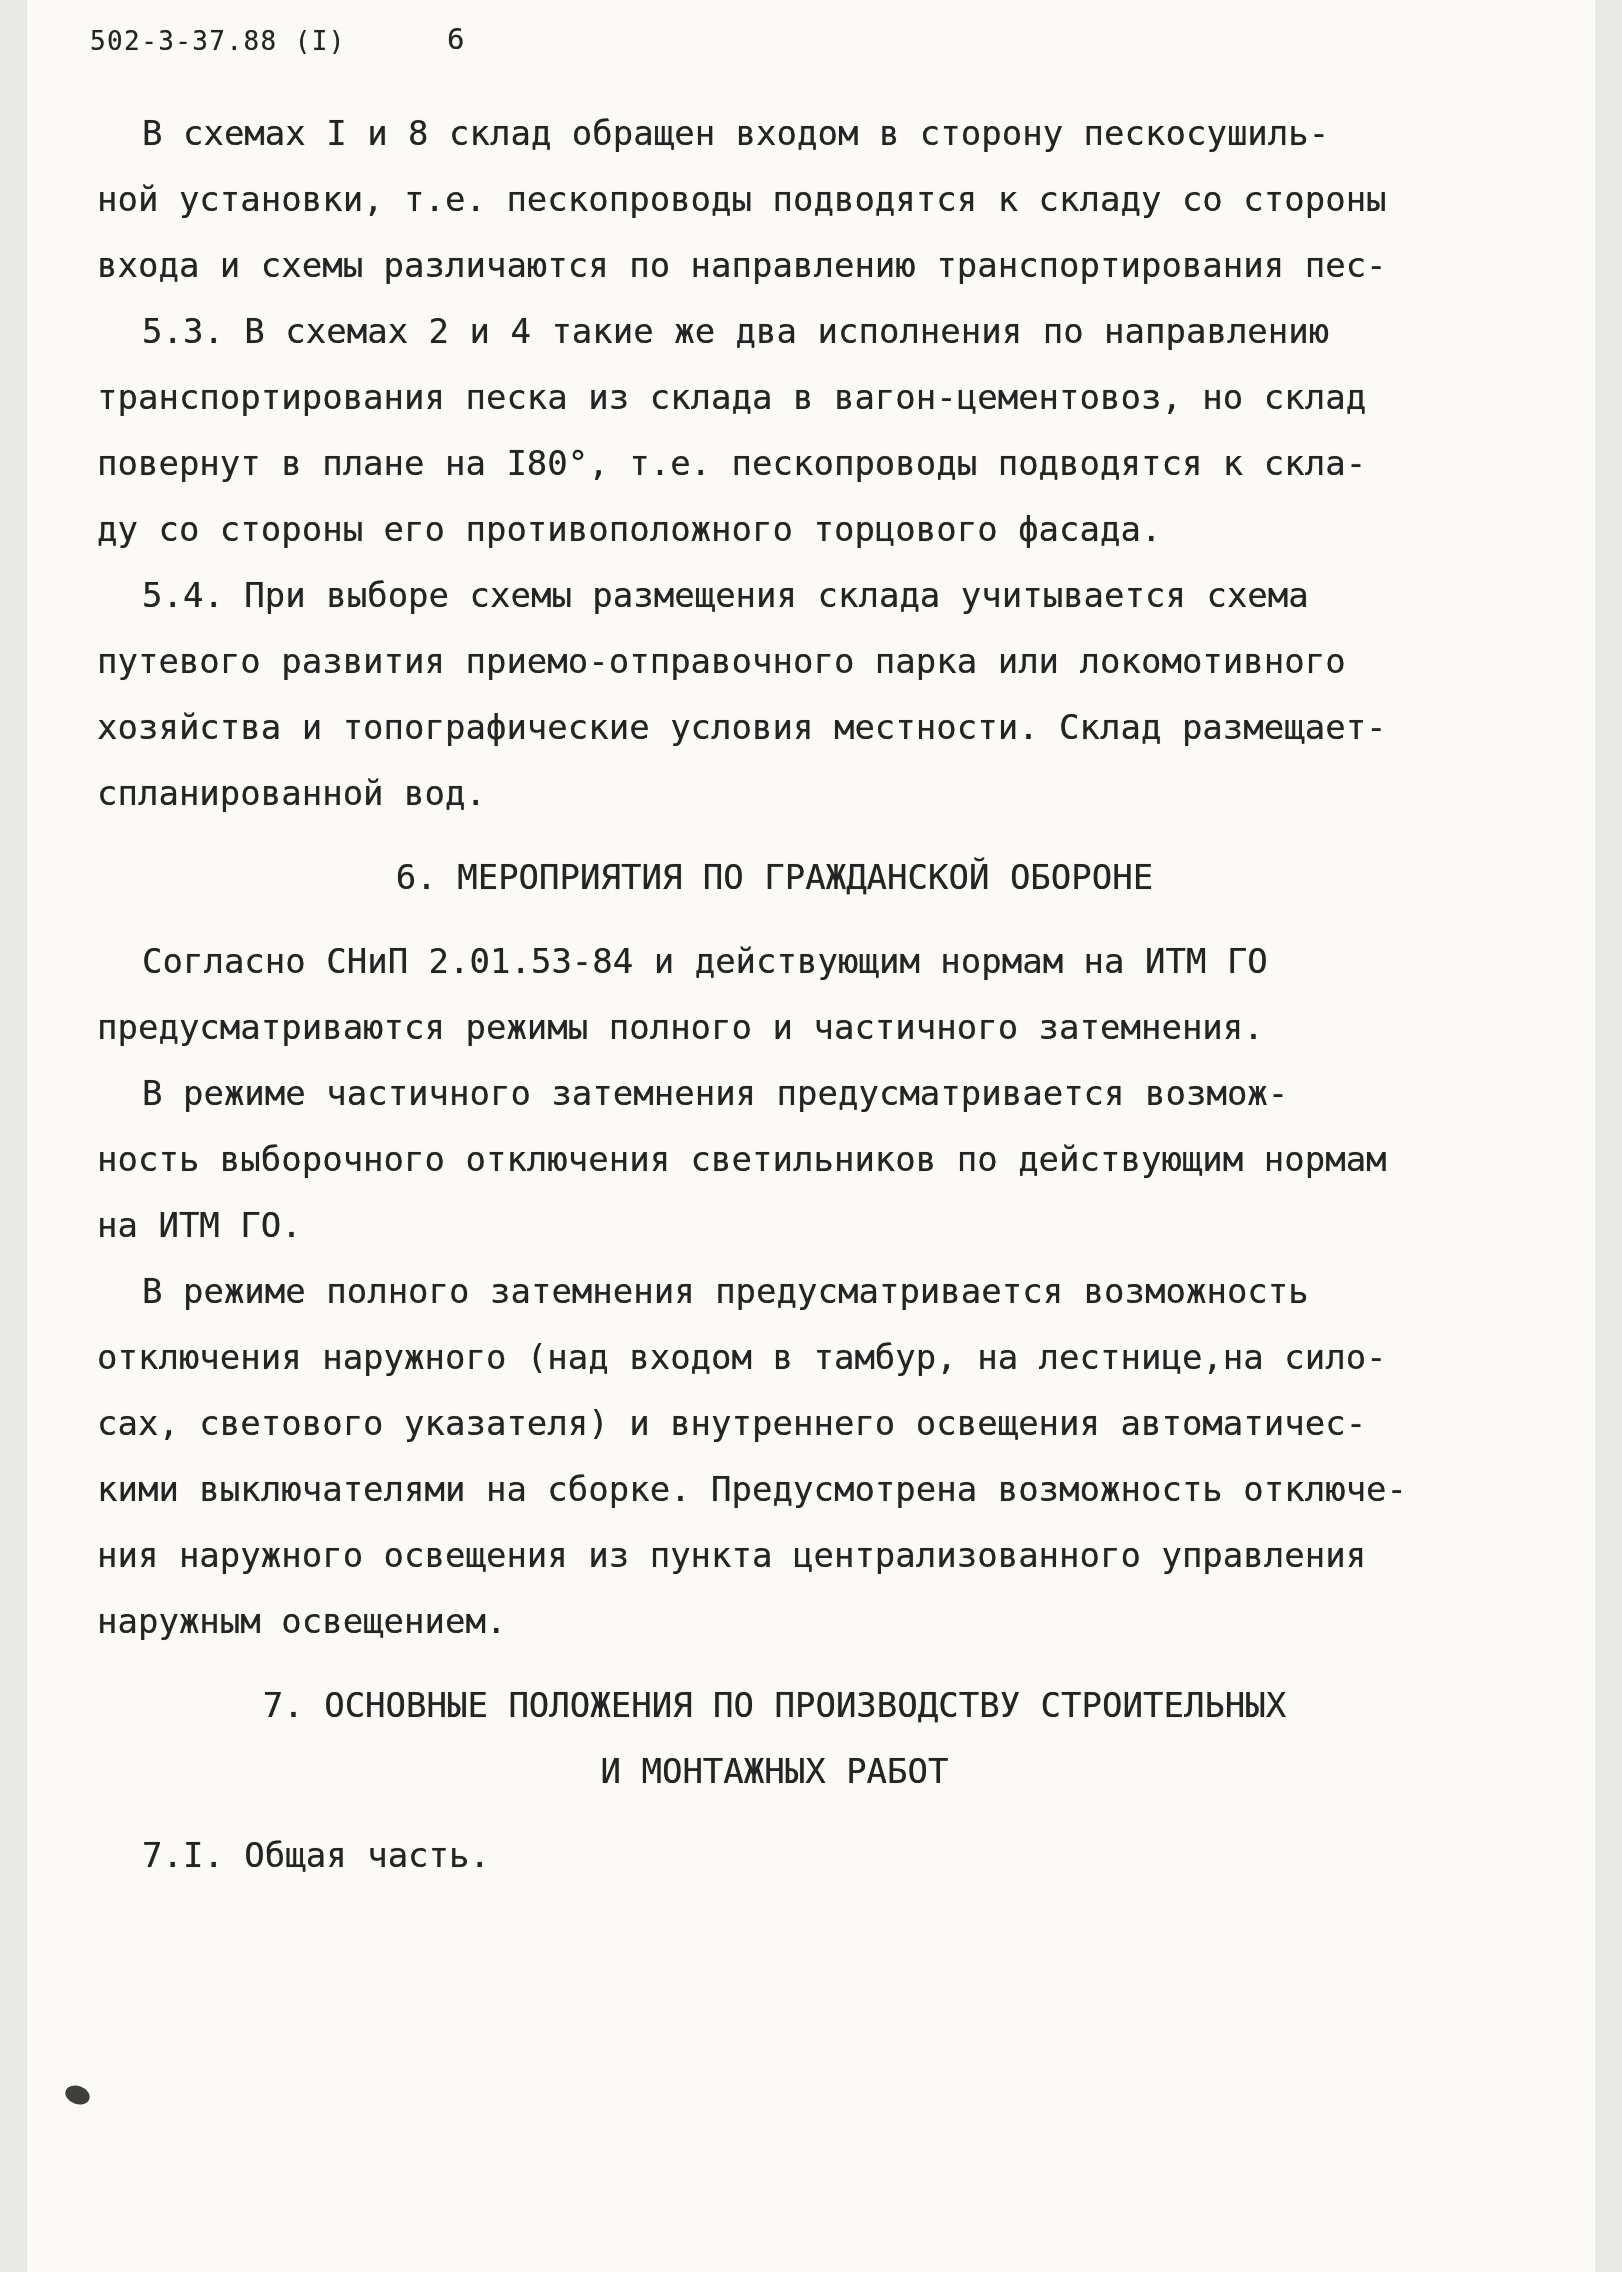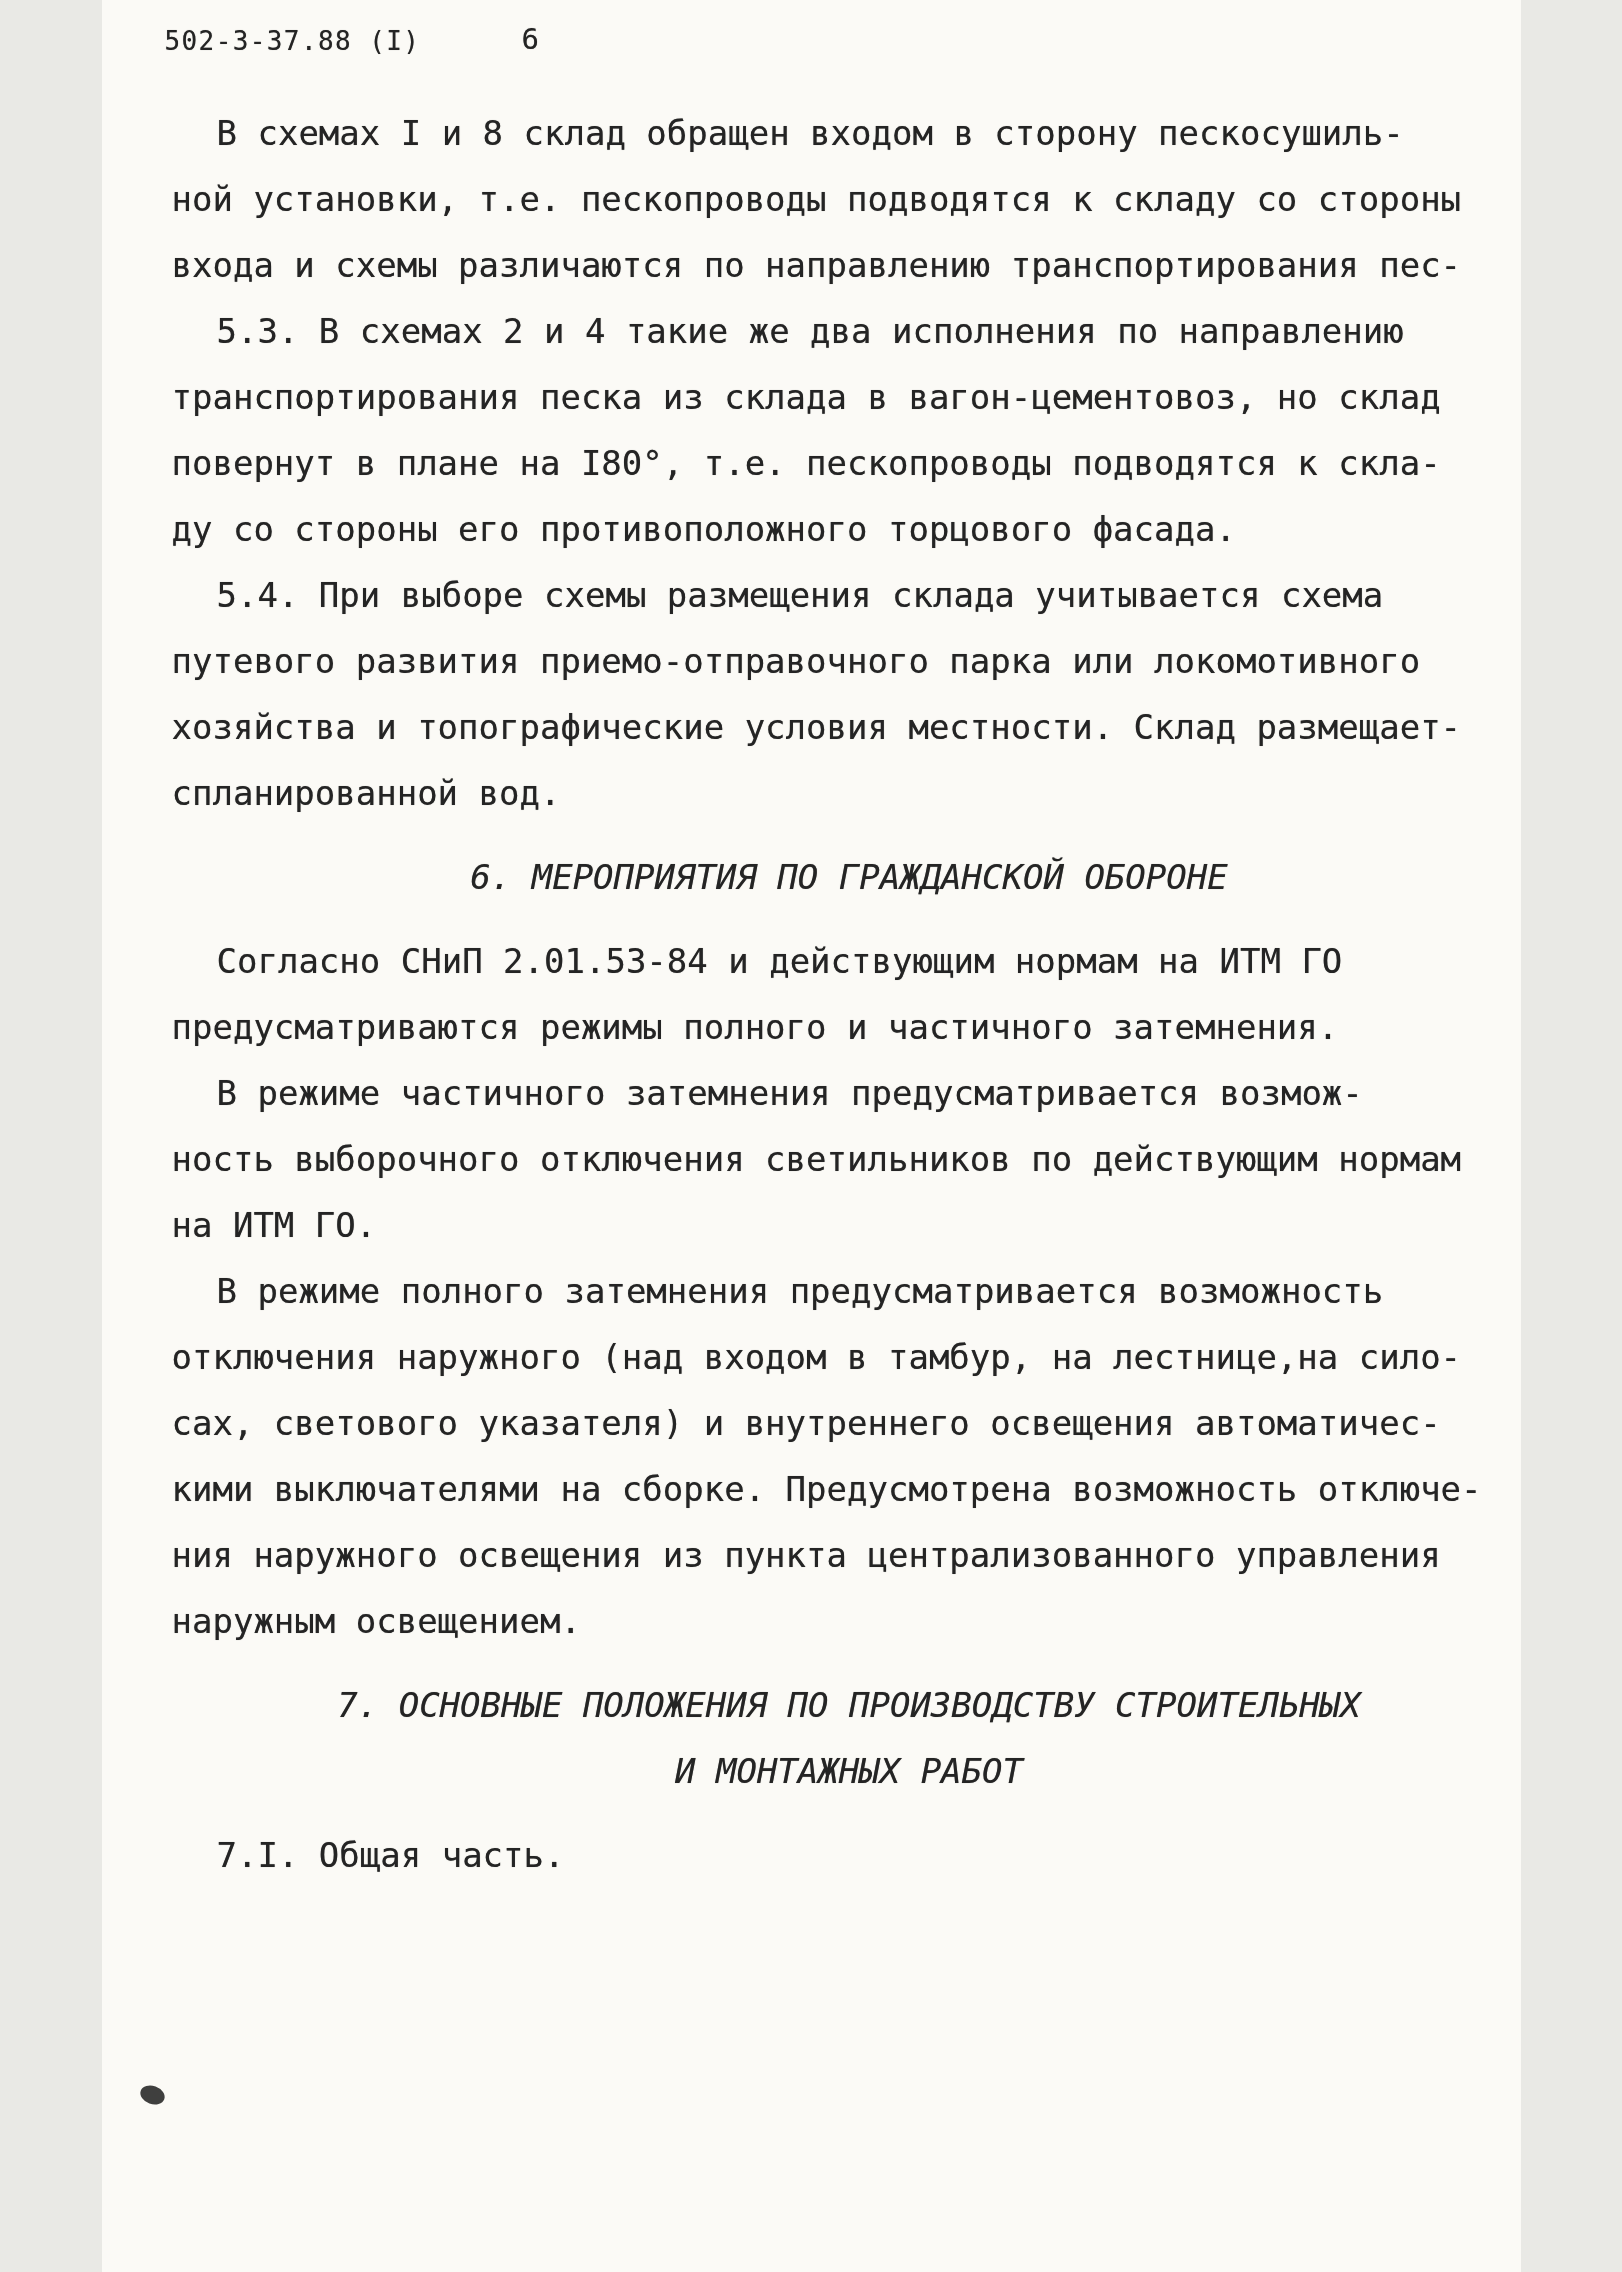--- a/index.html
+++ b/index.html
@@ -1,19 +1,19 @@
 <!DOCTYPE html>
 <html style="font-size:11px"><head>
 <meta charset="utf-8">
 <style>
   * { box-sizing: border-box; }
   html, body { margin: 0; padding: 0; background: #e9e9e5; }
   .page {
     position: relative;
-    width: 1419px;
+    width: 1568px;
     height: 2273px;
     margin: 0 auto;
     background: #fbfaf6;
     color: #242424;
     font-family: "DejaVu Sans Mono", "Liberation Mono", monospace;
     overflow: hidden;
     text-shadow: 0 0 0.7px rgba(25,25,25,0.55);
   }
   .doc-header {
     position: absolute;
@@ -31,21 +31,21 @@
   .content {
     position: absolute;
     top: 100px;
     left: 70px;
     width: 1355px;
     font-size: 34px;
     line-height: 66px;
   }
   .line { white-space: pre; }
   .indent { padding-left: 45px; }
-  .heading { text-align: center; margin: 18px 0; font-style: italic; }
+  .heading { text-align: center; margin: 18px 0; }
   .scan-mark {
     position: absolute;
     left: 38px;
     bottom: 169px;
     width: 25px;
     height: 18px;
     background: #1d1d1d;
     border-radius: 50%;
     transform: rotate(20deg);
     opacity: 0.85;

